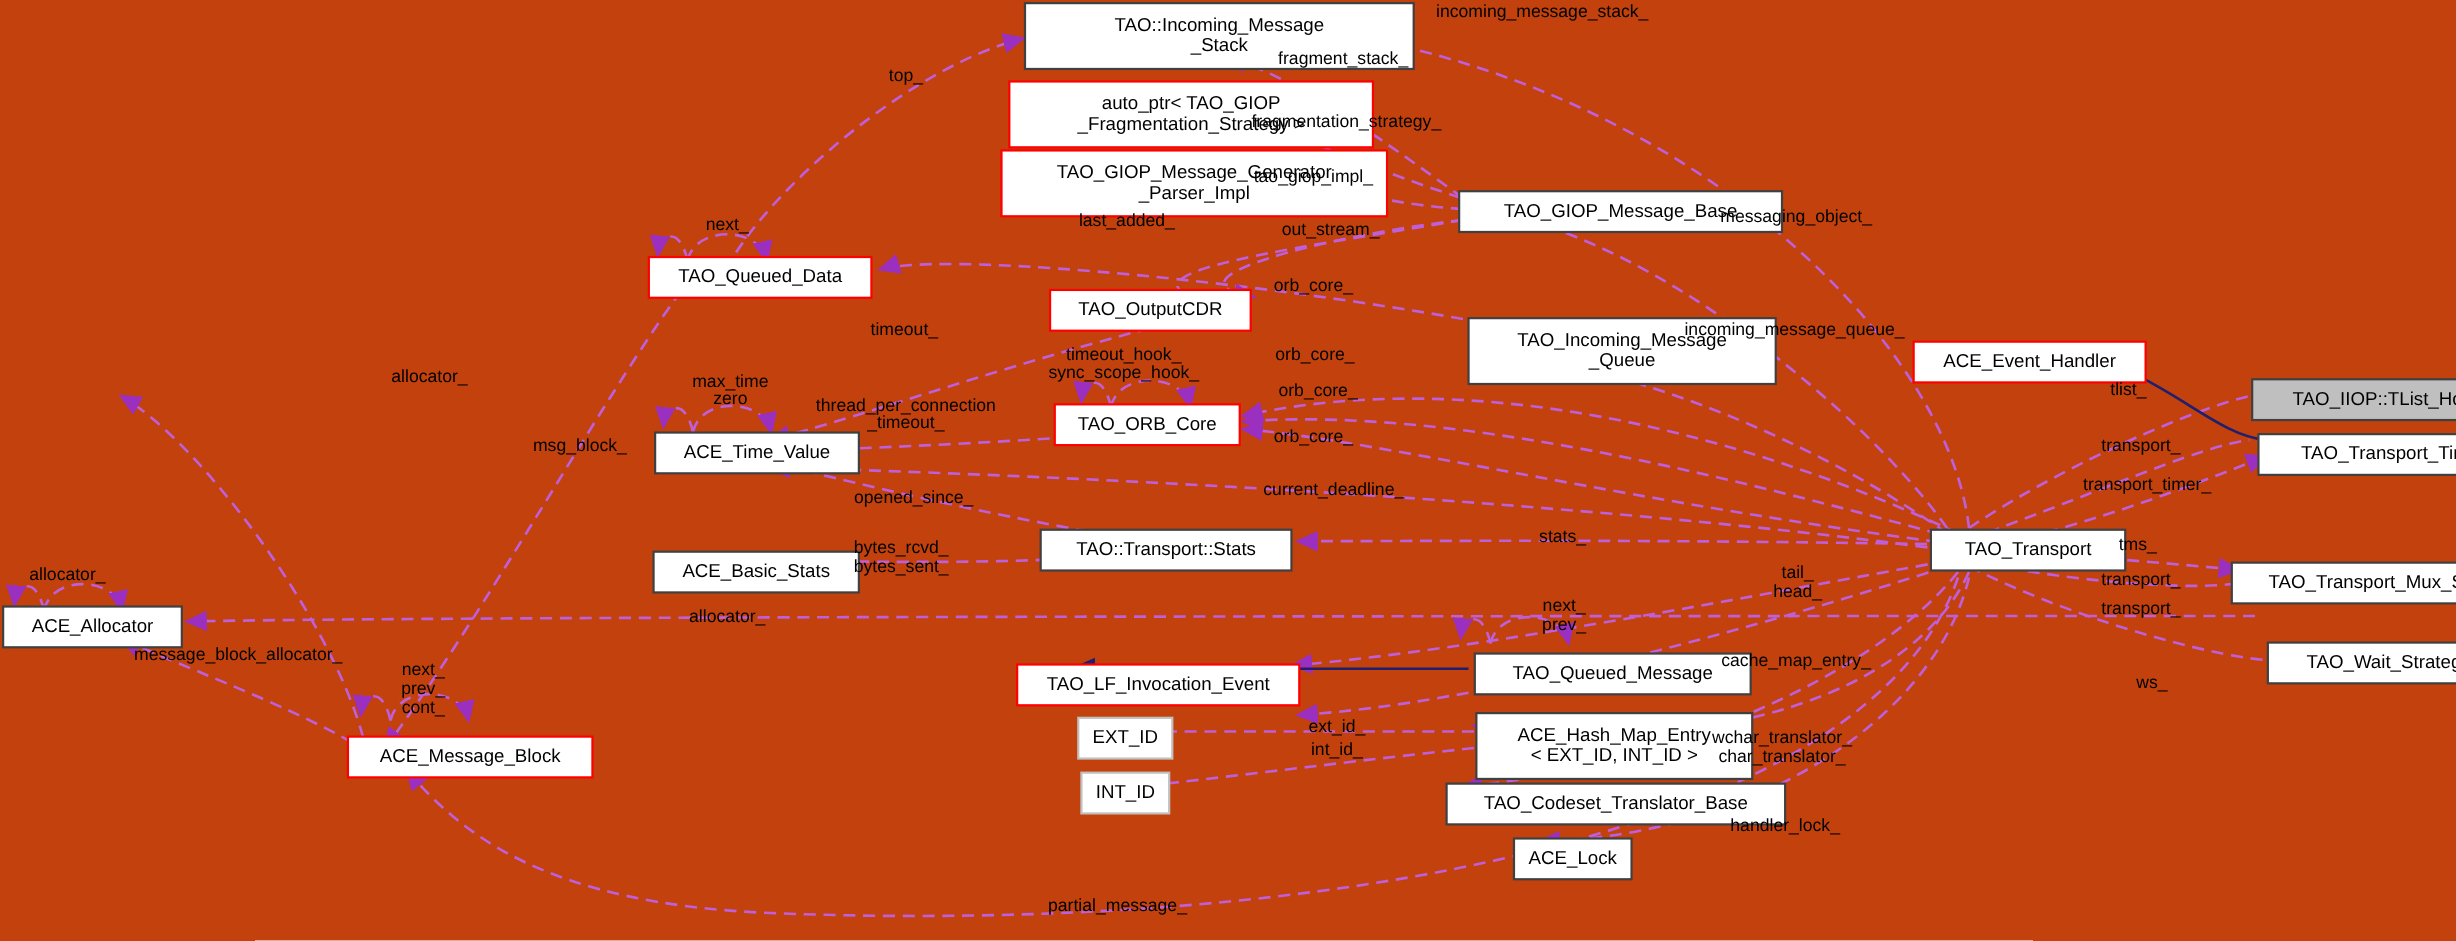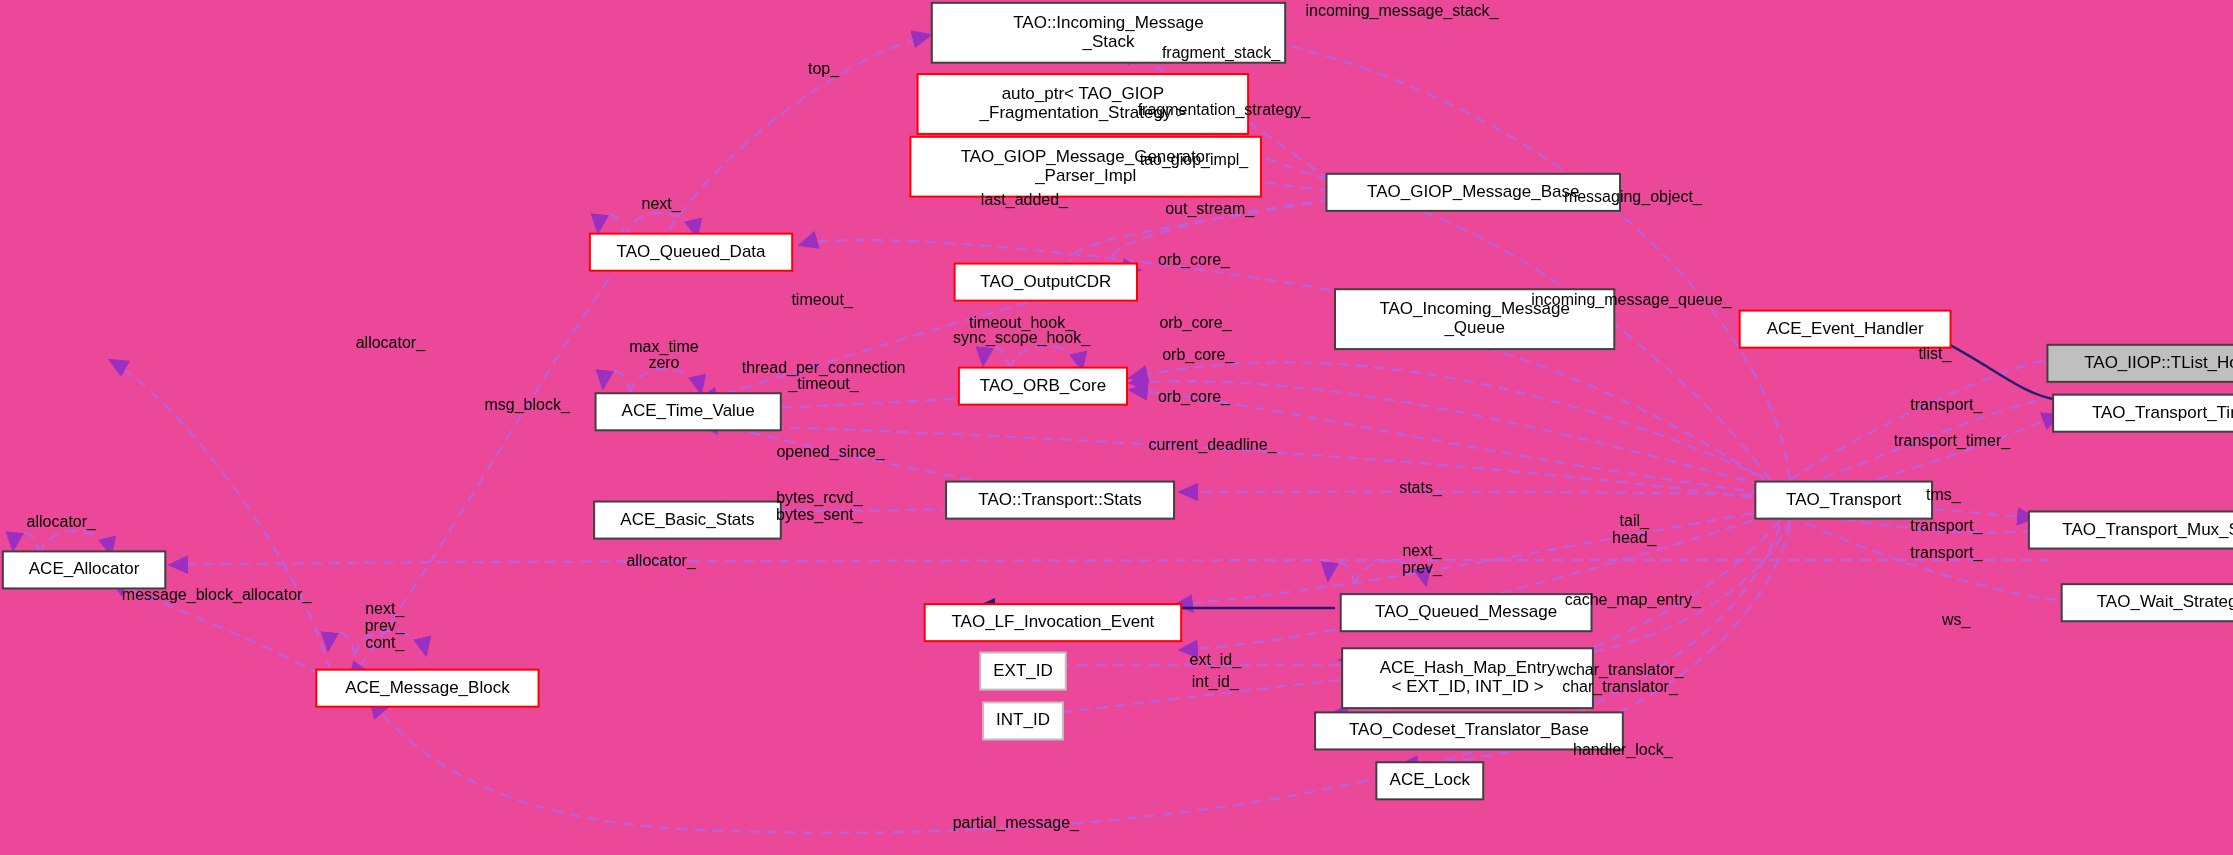--- a/index.html
+++ b/index.html
@@ -4,21 +4,21 @@
 <style>
   html, body {
     margin: 0;
     padding: 0;
     background: #ffffff;
   }
   #canvas {
     position: relative;
     width: 2233px;
     height: 855px;
-    background: #ec4899;
+    background: #c2410c;
     font-family: "Liberation Sans", sans-serif;
     overflow: hidden;
   }
   svg#diagram {
     position: absolute;
     top: 0;
     left: 0;
     width: 2233px;
     height: 855px;
   }

